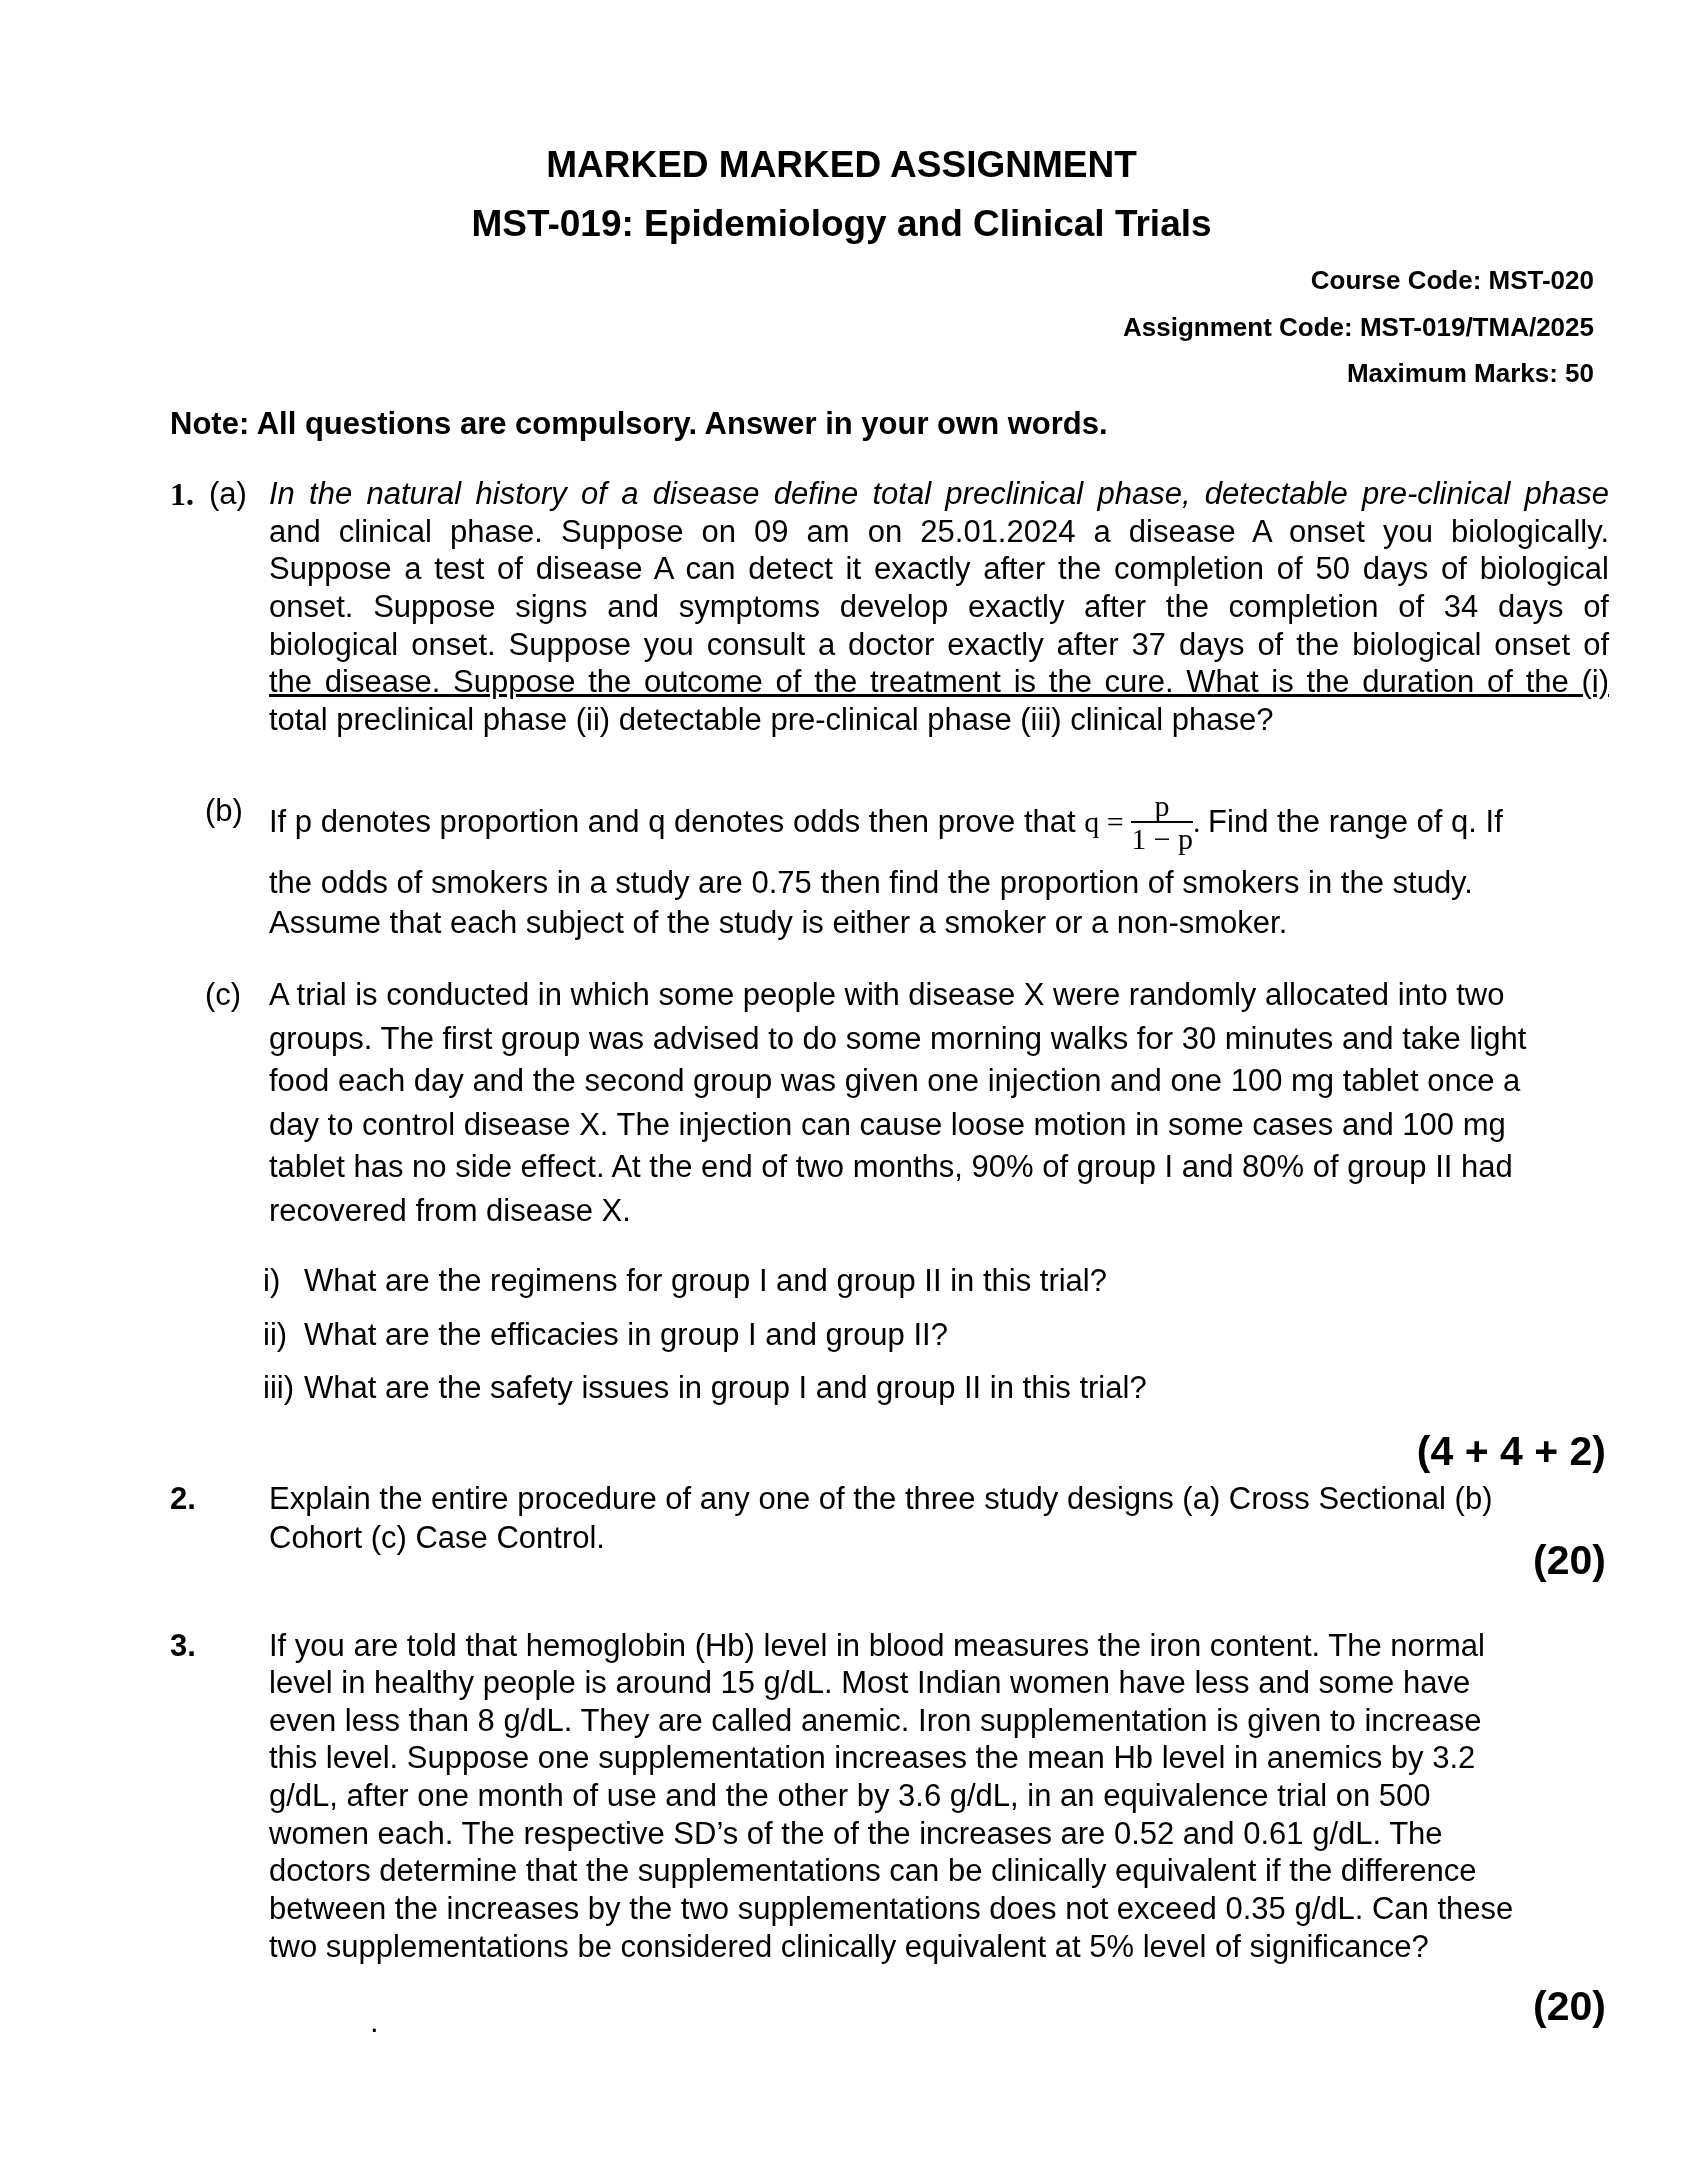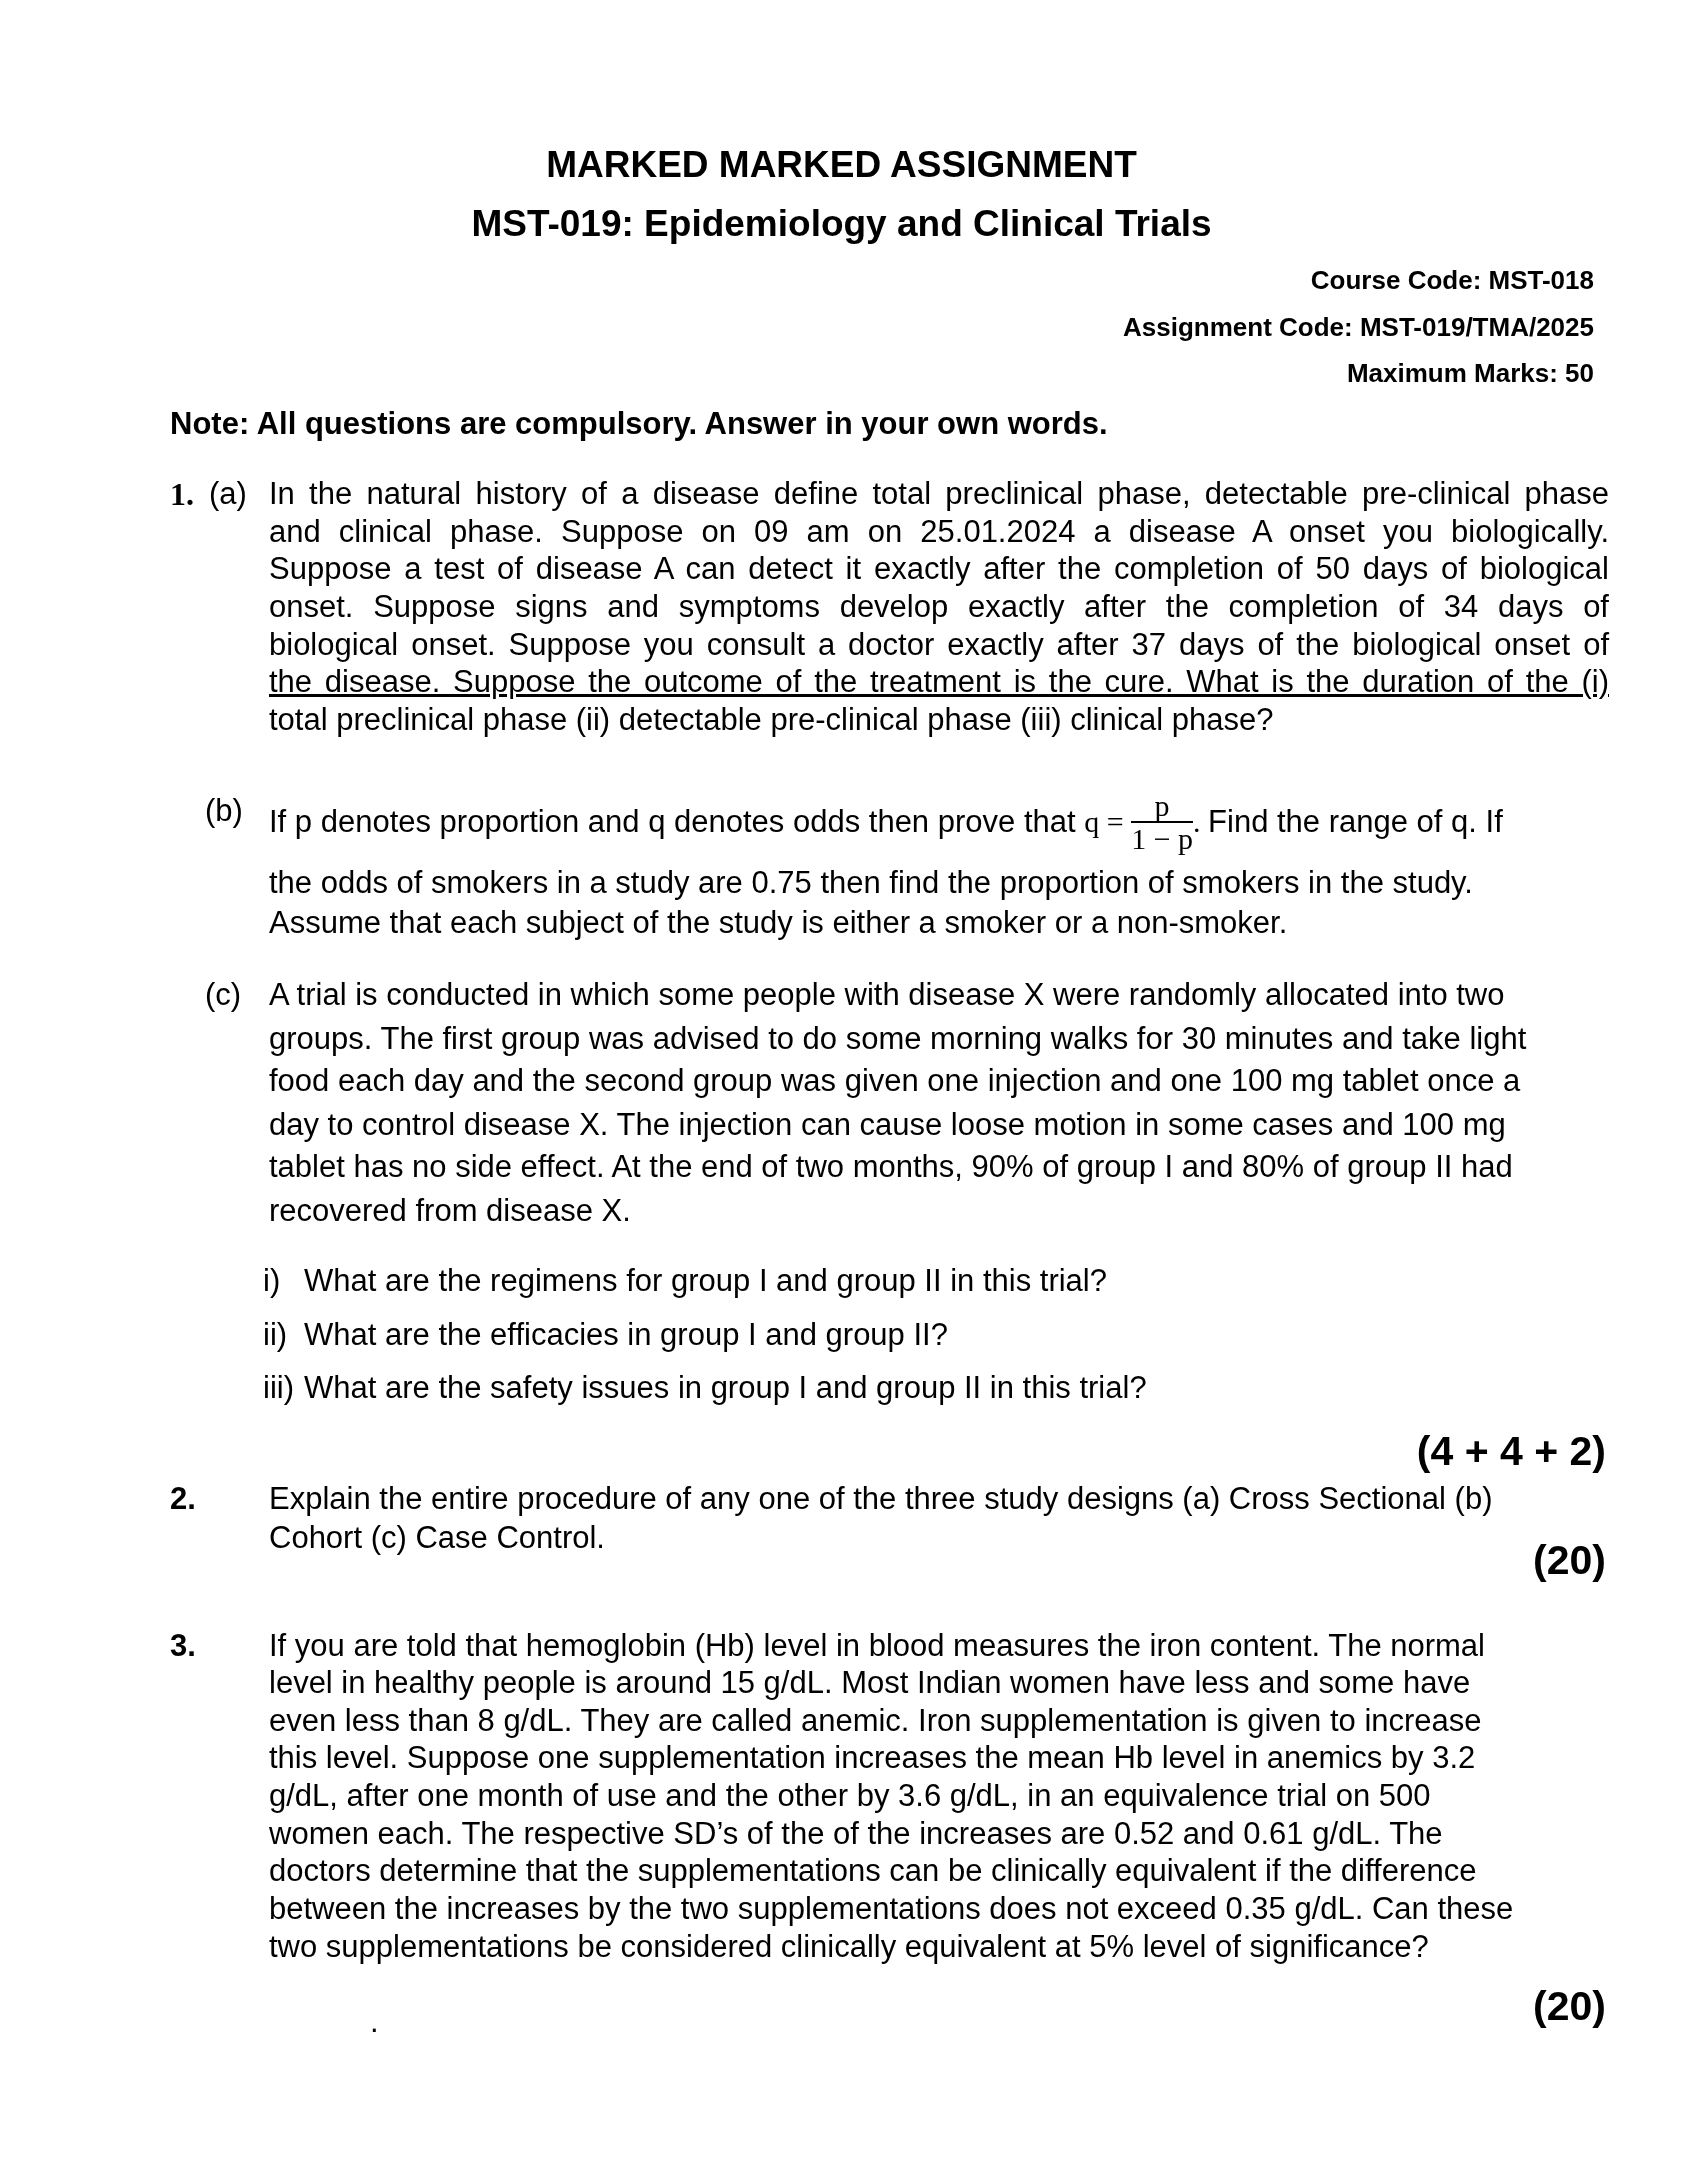--- a/index.html
+++ b/index.html
@@ -17,31 +17,31 @@
   .formula { font-family:"Liberation Serif", serif; font-size:30px; }
   .frac { display:inline-block; vertical-align:middle; text-align:center; position:relative; top:-2px; }
   .frac .num { display:block; border-bottom:2px solid #000; padding:0 6px; line-height:30px; }
   .frac .den { display:block; line-height:32px; }
 </style>
 </head>
 <body>
 
 <div class="abs title" style="top:144px;">MARKED MARKED ASSIGNMENT</div>
 <div class="abs title" style="top:203px;">MST-019: Epidemiology and Clinical Trials</div>
-<div class="abs meta" style="top:265px;">Course Code: MST-018</div>
+<div class="abs meta" style="top:265px;">Course Code: MST-020</div>
 <div class="abs meta" style="top:312px;">Assignment Code: MST-019/TMA/2025</div>
 <div class="abs meta" style="top:358px;margin-left:36px;">Maximum Marks: 50</div>
 <div class="abs note" style="top:406px;">Note: All questions are compulsory. Answer in your own words.</div>
 
 <div>
   <div class="abs qnum-serif" style="left:170px; top:476px;">1.</div>
 
   <div>
     <div class="abs label" style="left:209px; top:476px;">(a)</div>
-    <div class="abs line just" style="top:476px;">In the natural history of a disease define total preclinical phase, detectable pre-clinical phase</div>
+    <div class="abs line just" style="top:476px;font-style:italic;">In the natural history of a disease define total preclinical phase, detectable pre-clinical phase</div>
     <div class="abs line just" style="top:514px;">and clinical phase. Suppose on 09 am on 25.01.2024 a disease A onset you biologically.</div>
     <div class="abs line just" style="top:551px;">Suppose a test of disease A can detect it exactly after the completion of 50 days of biological</div>
     <div class="abs line just" style="top:589px;">onset. Suppose signs and symptoms develop exactly after the completion of 34 days of</div>
     <div class="abs line just" style="top:627px;">biological onset. Suppose you consult a doctor exactly after 37 days of the biological onset of</div>
     <div class="abs line just" style="top:664px;text-decoration:underline;">the disease. Suppose the outcome of the treatment is the cure. What is the duration of the (i)</div>
     <div class="abs line" style="top:702px;">total preclinical phase (ii) detectable pre-clinical phase (iii) clinical phase?</div>
   </div>
 
   <div>
     <div class="abs label" style="left:205px; top:793px;">(b)</div>

